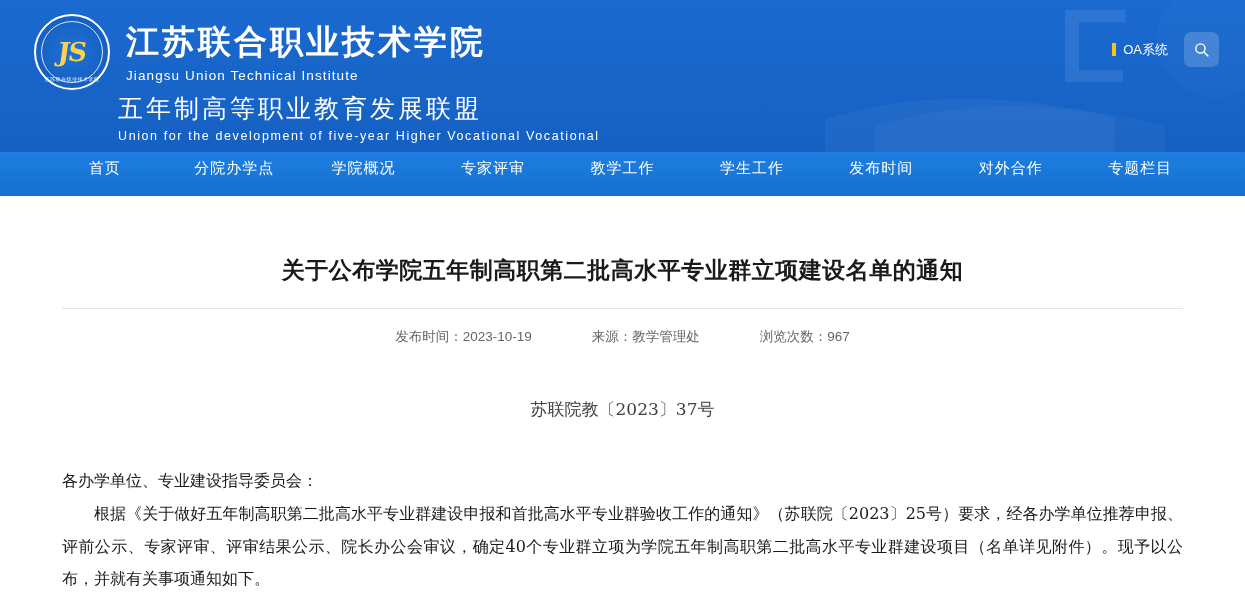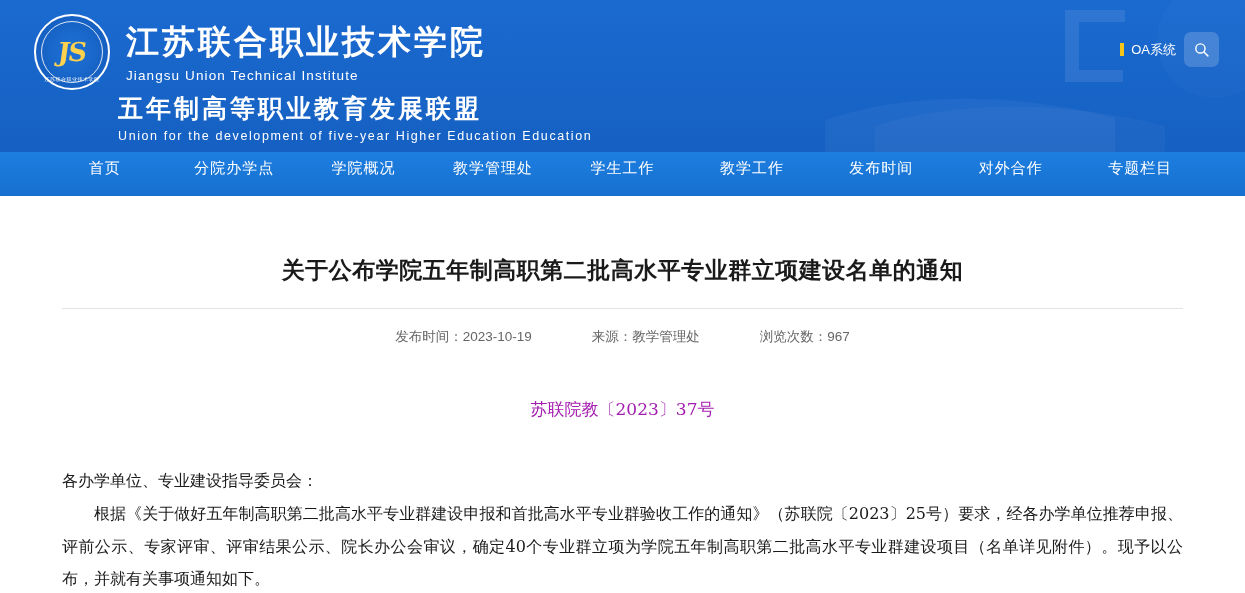--- a/index.html
+++ b/index.html
@@ -99,36 +99,36 @@
 
   .subtitle-block {
     position: absolute;
     left: 118px;
     top: 92px;
     color: #ffffff;
   }
   .subtitle-cn {
     font-family: "DejaVu Serif", "Liberation Serif", serif;
     font-size: 25px;
-    font-weight: bold;
+    font-weight: normal;
     letter-spacing: 3px;
   }
   .subtitle-en {
     font-size: 12.5px;
     letter-spacing: 1.6px;
     margin-top: 4px;
   }
 
   .header-right {
     position: absolute;
     right: 26px;
     top: 32px;
     display: flex;
     align-items: center;
-    gap: 8px;
+    gap: 16px;
   }
   .oa-link {
     display: flex;
     align-items: center;
     color: #ffffff;
     font-size: 13px;
     cursor: pointer;
   }
   .oa-link .bar {
     width: 4px;
@@ -189,21 +189,21 @@
     display: flex;
     justify-content: center;
     gap: 60px;
     font-size: 13.5px;
     color: #666;
     padding: 19px 0 0 0;
   }
   .art-doc-no {
     text-align: center;
     font-size: 17px;
-    color: #a21caf;
+    color: #404040;
     margin-top: 52px;
     font-family: "DejaVu Serif", "Liberation Serif", serif;
   }
   .art-body {
     margin-top: 44px;
     font-size: 16px;
     line-height: 2.05;
     color: #1a1a1a;
     font-family: "DejaVu Serif", "Liberation Serif", serif;
     text-align: justify;
@@ -233,44 +233,44 @@
       <span class="seal-arc">江苏联合职业技术学院</span>
     </div>
     <div class="title-block">
       <div class="title-cn">江苏联合职业技术学院</div>
       <div class="title-en">Jiangsu Union Technical Institute</div>
     </div>
   </div>
 
   <div class="subtitle-block">
     <div class="subtitle-cn">五年制高等职业教育发展联盟</div>
-    <div class="subtitle-en">Union for the development of five-year Higher Education Education</div>
+    <div class="subtitle-en">Union for the development of five-year Higher Vocational Vocational</div>
   </div>
 
   <div class="header-right">
     <div class="oa-link">
       <span class="bar"></span>
       <span>OA系统</span>
     </div>
     <div class="search-btn">
       <svg width="17" height="17" viewBox="0 0 24 24">
         <circle cx="10.5" cy="10.5" r="6.5" fill="none" stroke="#ffffff" stroke-width="2"></circle>
         <line x1="15.4" y1="15.4" x2="21" y2="21" stroke="#ffffff" stroke-width="2" stroke-linecap="round"></line>
       </svg>
     </div>
   </div>
 </div>
 
 <div class="nav">
   <div class="nav-item">首页</div>
   <div class="nav-item">分院办学点</div>
   <div class="nav-item">学院概况</div>
-  <div class="nav-item">教学管理处</div>
+  <div class="nav-item">专家评审</div>
+  <div class="nav-item">教学工作</div>
   <div class="nav-item">学生工作</div>
-  <div class="nav-item">教学工作</div>
   <div class="nav-item">发布时间</div>
   <div class="nav-item">对外合作</div>
   <div class="nav-item">专题栏目</div>
 </div>
 
 <div class="article">
   <div class="art-title">关于公布学院五年制高职第二批高水平专业群立项建设名单的通知</div>
 
   <div class="art-meta">
     <span>发布时间：2023-10-19</span>

